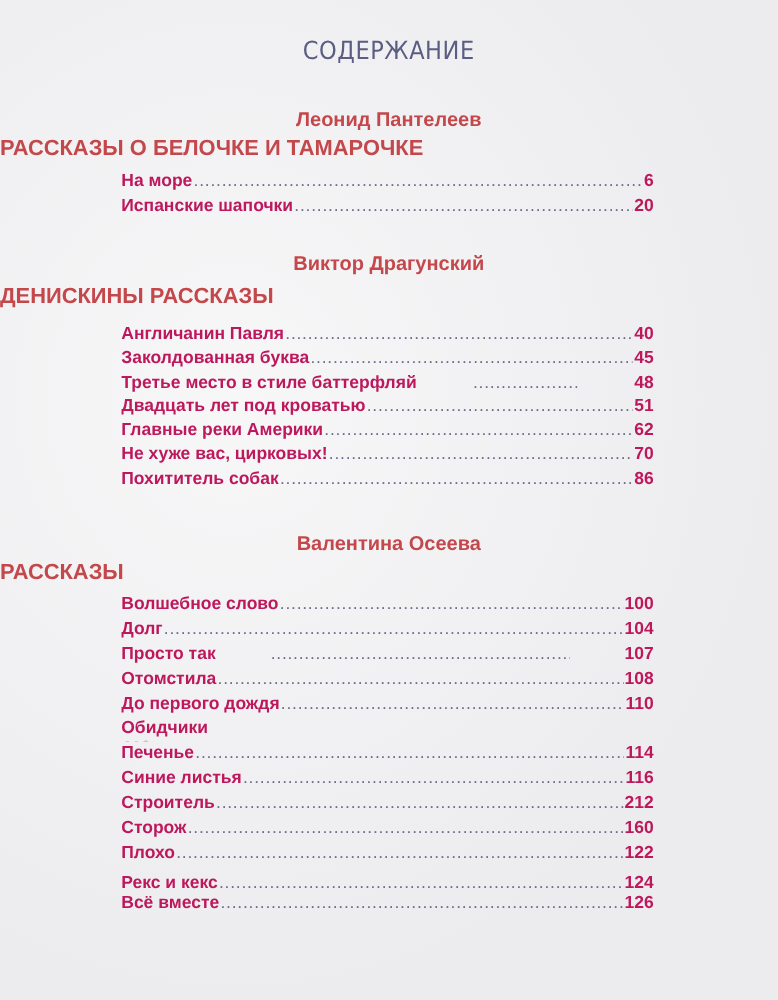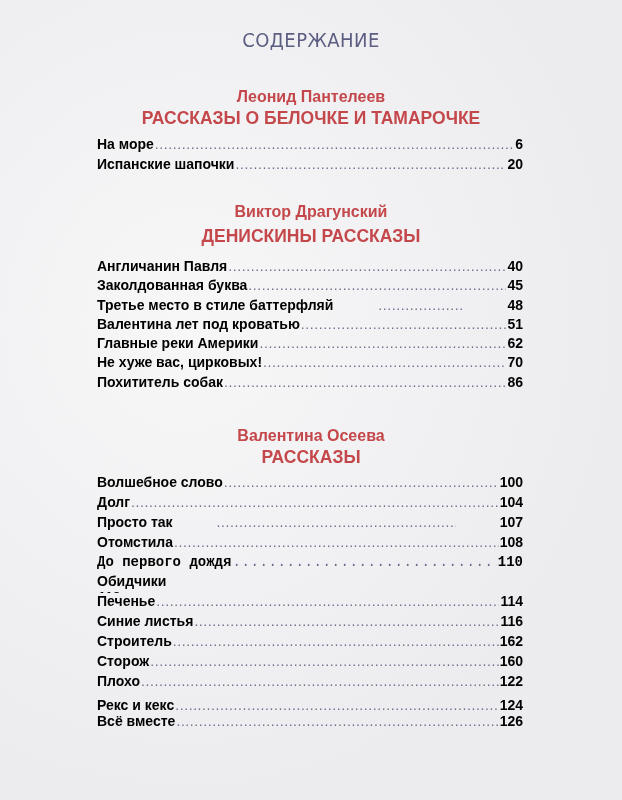--- a/index.html
+++ b/index.html
@@ -17,27 +17,27 @@
     font-size: 20px; letter-spacing: 0.5px;
     color: #5b5e82; font-weight: normal;
     transform: scaleX(0.9);
   }
   .section { position: absolute; left: 0; width: 622px; }
   .author {
     text-align: center; color: #c4484b;
     font-weight: bold; font-size: 16px; line-height: 20px;
   }
   .series {
-    text-align: center; color: #c4484b;
+    color: #c4484b;
     font-weight: bold; font-size: 17.5px; line-height: 22px;
   }
   .entries { position: absolute; left: 97px; width: 426px; }
   .entry {
     position: relative; display: flex; align-items: baseline;
-    font-weight: bold; font-size: 14px; color: #000000;
+    font-weight: bold; font-size: 14px; color: #be185d;
     white-space: nowrap; overflow: hidden;
   }
   .entry .name { flex: 0 0 auto; padding-right: 1px; }
   .entry .dots {
     flex: 1 1 auto; overflow: hidden; white-space: nowrap;
     color: #6a6d8c; letter-spacing: 0.6px; font-weight: normal;
   }
   .entry .dots::after {
     content: "..................................................................................................................................................................................";
   }
@@ -79,21 +79,21 @@
       <span class="name">Заколдованная буква</span>
       <span class="dots"></span>
       <span class="page">45</span>
     </div>
   <div class="entry" style="height:19.3px;gap:44px;">
       <span class="name">Третье место в стиле баттерфляй</span>
       <span class="dots"></span>
       <span class="page">48</span>
     </div>
   <div class="entry" style="height:19.3px;">
-      <span class="name">Валентина лет под кроватью</span>
+      <span class="name">Двадцать лет под кроватью</span>
       <span class="dots"></span>
       <span class="page">51</span>
     </div>
   <div class="entry" style="height:19.3px;">
       <span class="name">Главные реки Америки</span>
       <span class="dots"></span>
       <span class="page">62</span>
     </div>
   <div class="entry" style="height:19.3px;">
       <span class="name">Не хуже вас, цирковых!</span>
@@ -125,21 +125,21 @@
   <div class="entry" style="height:19.9px;gap:43px;">
       <span class="name">Просто так</span>
       <span class="dots"></span>
       <span class="page">107</span>
     </div>
   <div class="entry" style="height:19.9px;">
       <span class="name">Отомстила</span>
       <span class="dots"></span>
       <span class="page">108</span>
     </div>
-  <div class="entry" style="height:19.9px;font-family:Liberation Mono, monospace;">
+  <div class="entry" style="height:19.9px;">
       <span class="name">До первого дождя</span>
       <span class="dots"></span>
       <span class="page">110</span>
     </div>
   <div class="entry" style="height:19.9px;flex-direction:column;">
       <span class="name">Обидчики</span>
       <span class="dots"></span>
       <span class="page">112</span>
     </div>
   <div class="entry" style="height:19.9px;">
@@ -148,21 +148,21 @@
       <span class="page">114</span>
     </div>
   <div class="entry" style="height:19.9px;">
       <span class="name">Синие листья</span>
       <span class="dots"></span>
       <span class="page">116</span>
     </div>
   <div class="entry" style="height:19.9px;">
       <span class="name">Строитель</span>
       <span class="dots"></span>
-      <span class="page">162</span>
+      <span class="page">212</span>
     </div>
   <div class="entry" style="height:19.9px;justify-content:flex-end;">
       <span class="name">Сторож</span>
       <span class="dots"></span>
       <span class="page">160</span>
     </div>
   <div class="entry" style="height:19.9px;">
       <span class="name">Плохо</span>
       <span class="dots"></span>
       <span class="page">122</span>

